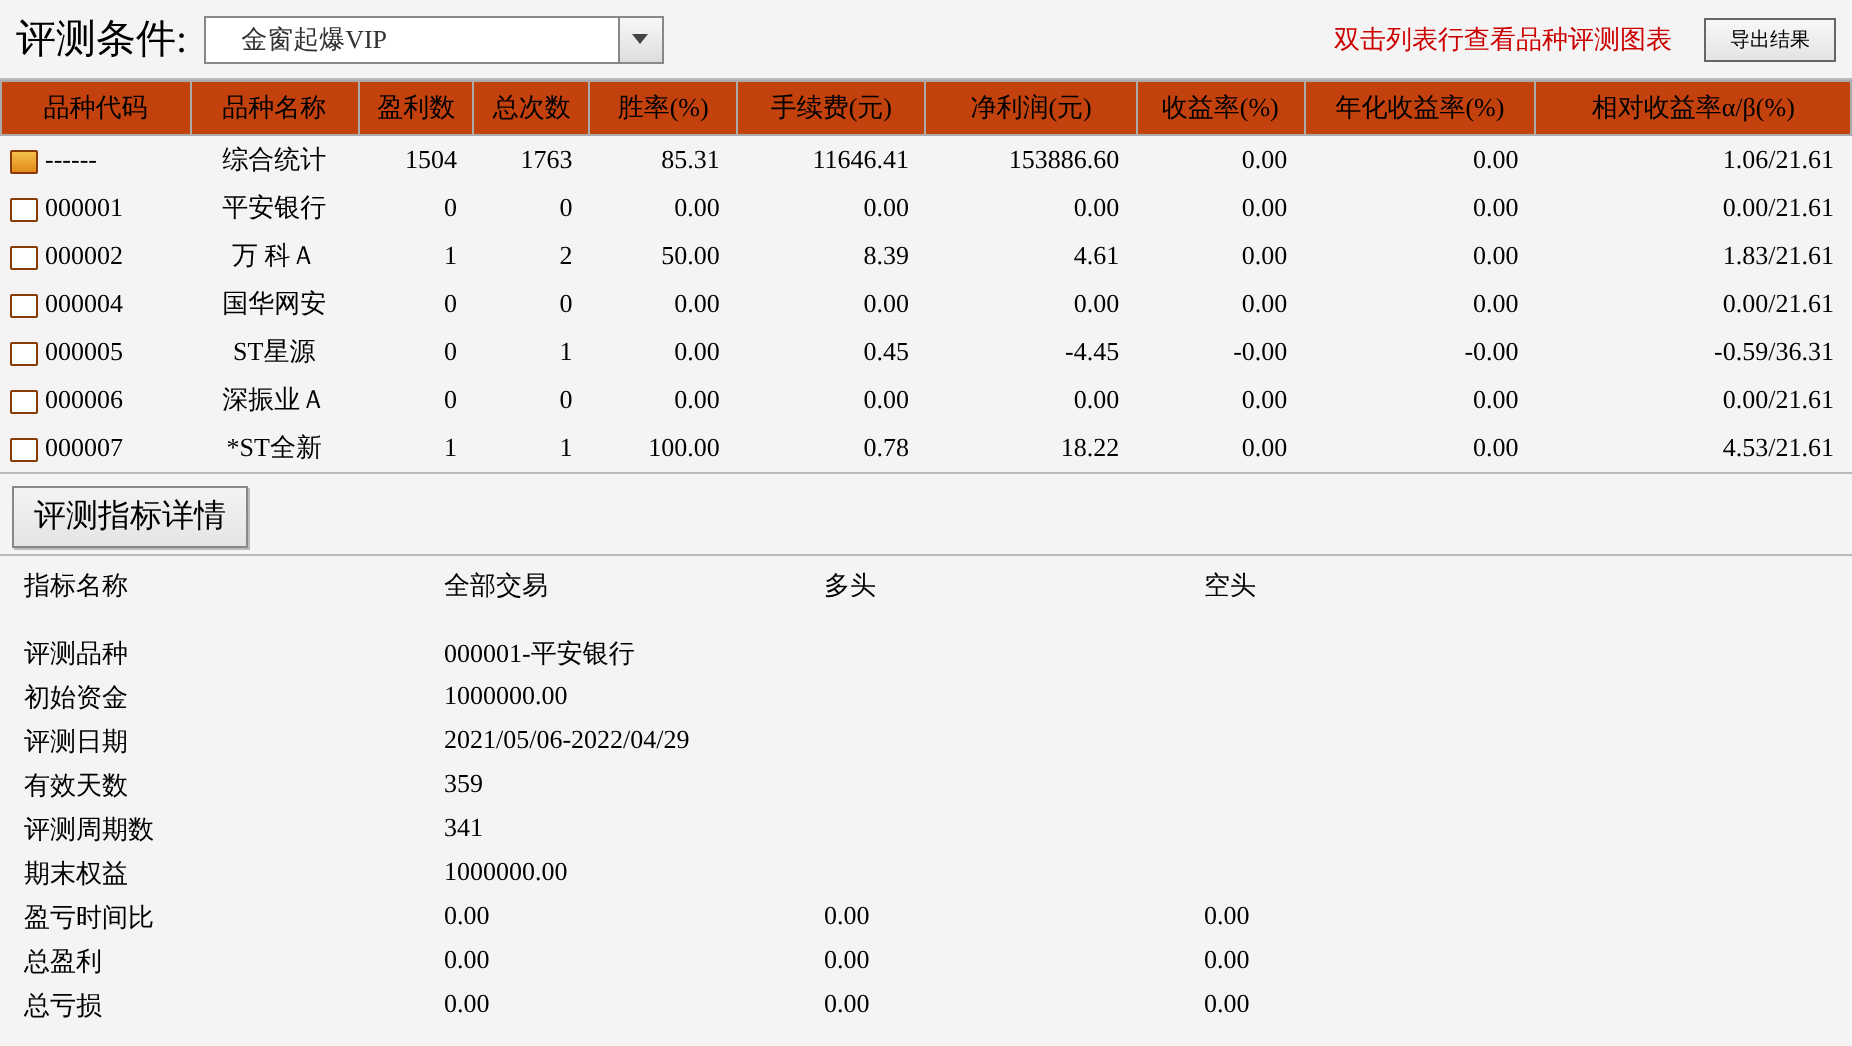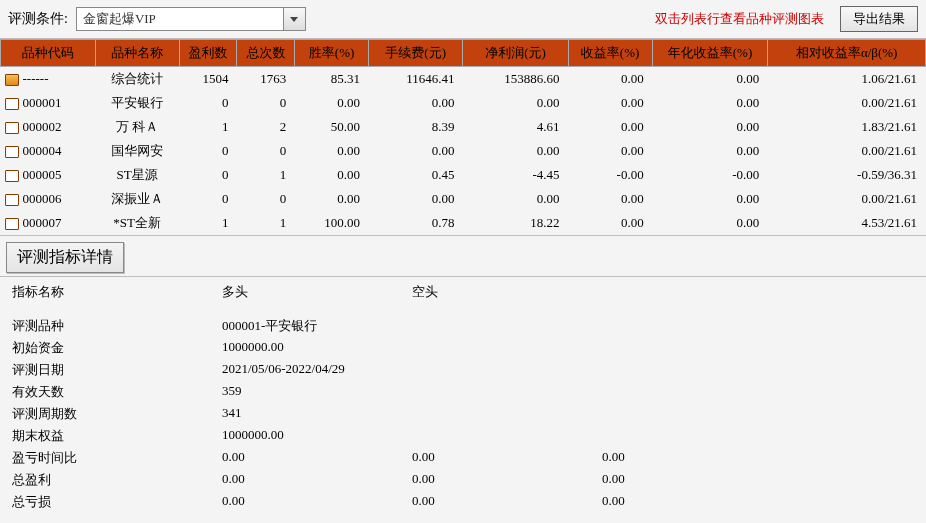--- a/index.html
+++ b/index.html
@@ -1,23 +1,23 @@
 <!DOCTYPE html>
 <html><head>
 <meta charset="utf-8">
 <style>
   * { box-sizing: border-box; margin:0; padding:0; }
   body { font-family: "SimSun","宋体",serif; font-size:13px; color:#000; background:#f4f4f4; }
   .topbar { display:flex; align-items:center; padding:6px 8px; gap:8px; }
-  .topbar-label { font-size:14px; }
-  .dropdown { display:flex; align-items:center; border:1px solid #888; background:#fff; width:230px; height:24px; }
+  .topbar-label { font-size:20px; }
+  .dropdown { display:flex; align-items:center; border:1px solid #888; background:#fff; width:230px; height:24px;padding-left:12px; }
   .dropdown-value { flex:1; padding:2px 6px; color:#333; }
   .dropdown-btn { width:22px; height:22px; border-left:1px solid #888; display:flex; align-items:center; justify-content:center; background:linear-gradient(#f8f8f8,#ddd); }
   .hint { color:#c00; margin-left:auto; padding-right:8px; }
-  .btn { border:1px solid #666; background:linear-gradient(#f8f8f8,#e4e4e4); padding:3px 12px; font-size:13px; cursor:pointer; }
+  .btn { border:1px solid #666; background:linear-gradient(#f8f8f8,#e4e4e4); padding:3px 12px; font-size:10px; cursor:pointer; }
   .divider { border-top:1px solid #bbb; }
   .tbl-wrap { overflow:auto; }
   table.main { width:100%; border-collapse:collapse; table-layout:fixed; }
   table.main th { border:1px solid #aaa; background:#c2410c; font-weight:normal; padding:4px 2px; font-size:13px; white-space:nowrap; }
   table.main td { padding:3px 4px; border-right:1px solid transparent; white-space:nowrap; }
   table.main td.num { text-align:right; padding-right:8px; }
   table.main td.code { text-align:left; padding-left:4px; }
   table.main td.name { text-align:center; }
   .row-icon { display:inline-block; width:14px; height:12px; border:1px solid #8a3a00; background:#fff; vertical-align:middle; margin-right:4px; border-radius:1px; }
   .row-icon.summary { background:linear-gradient(#f5c04a,#e08a1a); }
@@ -172,20 +172,21 @@
   </table>
 </div>
 <div class="divider"></div>
 
 <span class="tabbtn">评测指标详情</span>
 <div class="divider2"></div>
 
 <div class="detail">
   <div class="detail-header">
     <span class="dh dh0">指标名称</span>
+    <span class="dh dh1">全部交易</span>
     <span class="dh dh2">多头</span>
     <span class="dh">空头</span>
   </div>
   <div class="detail-body" id="detail-body">
       <div class="detail-row">
         <span class="dr0">评测品种</span>
         <span class="dr1">000001-平安银行</span>
         <span class="dr2"></span>
         <span class="dr3"></span>
       </div>

